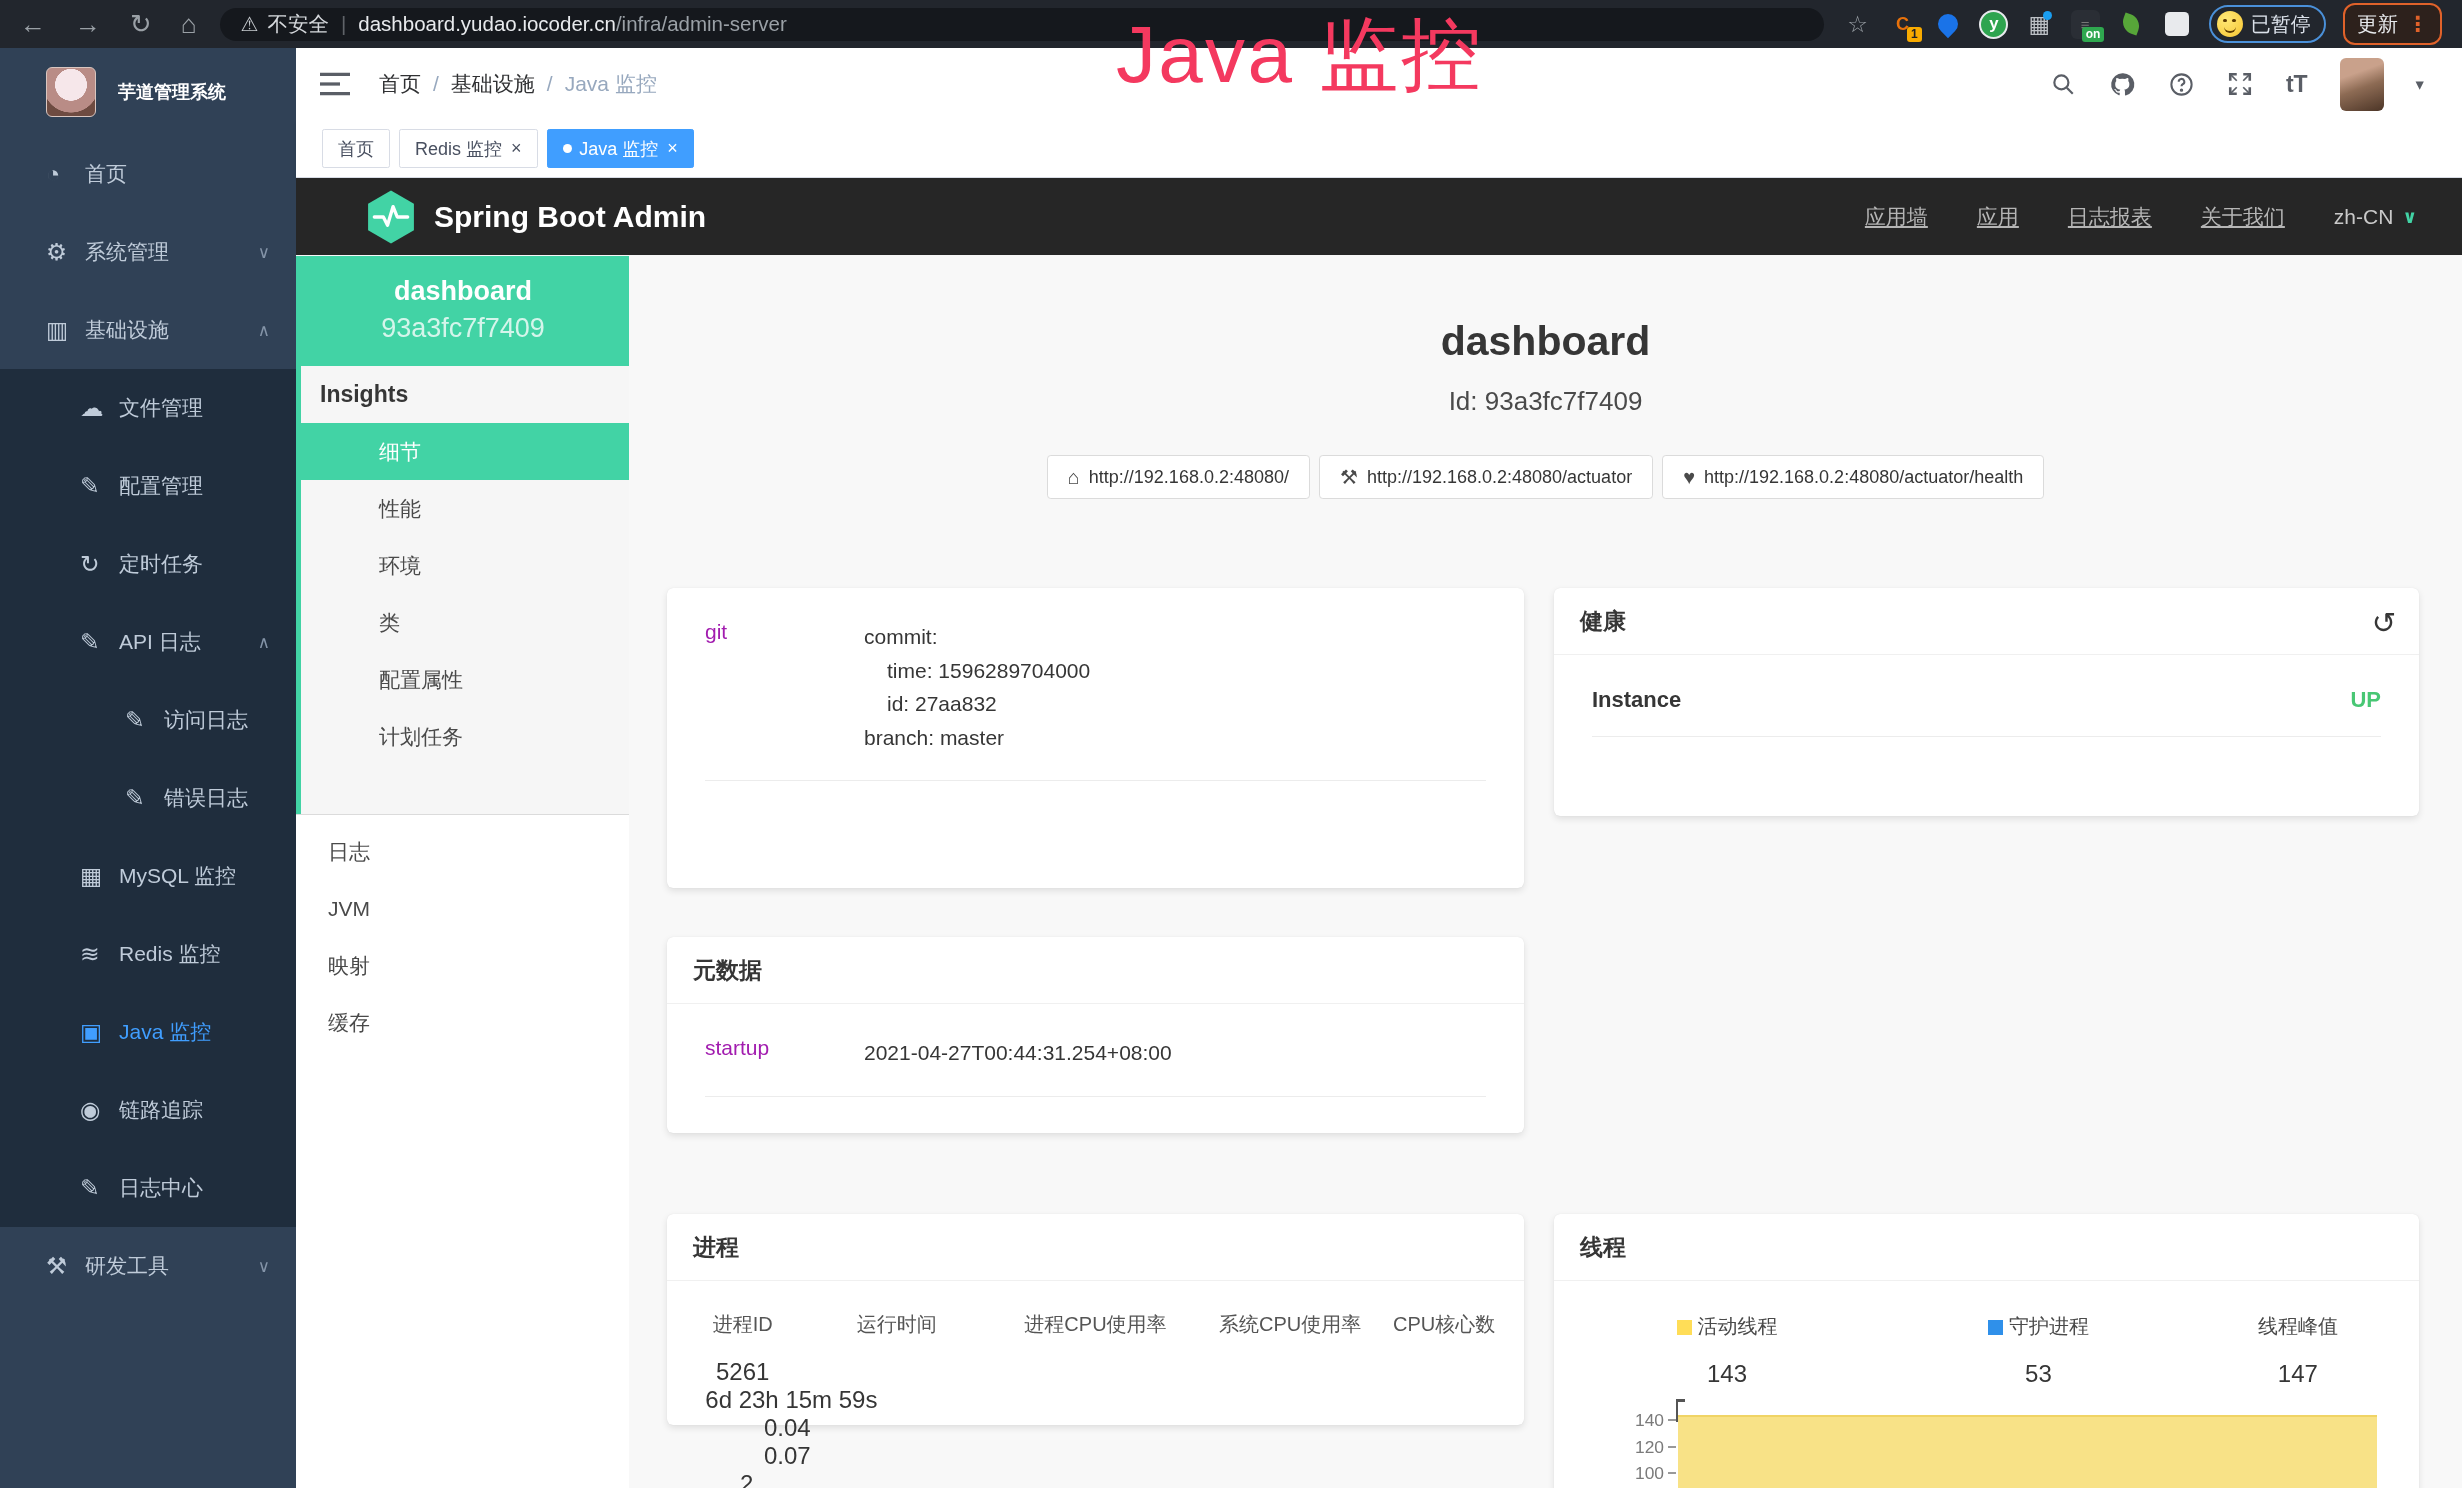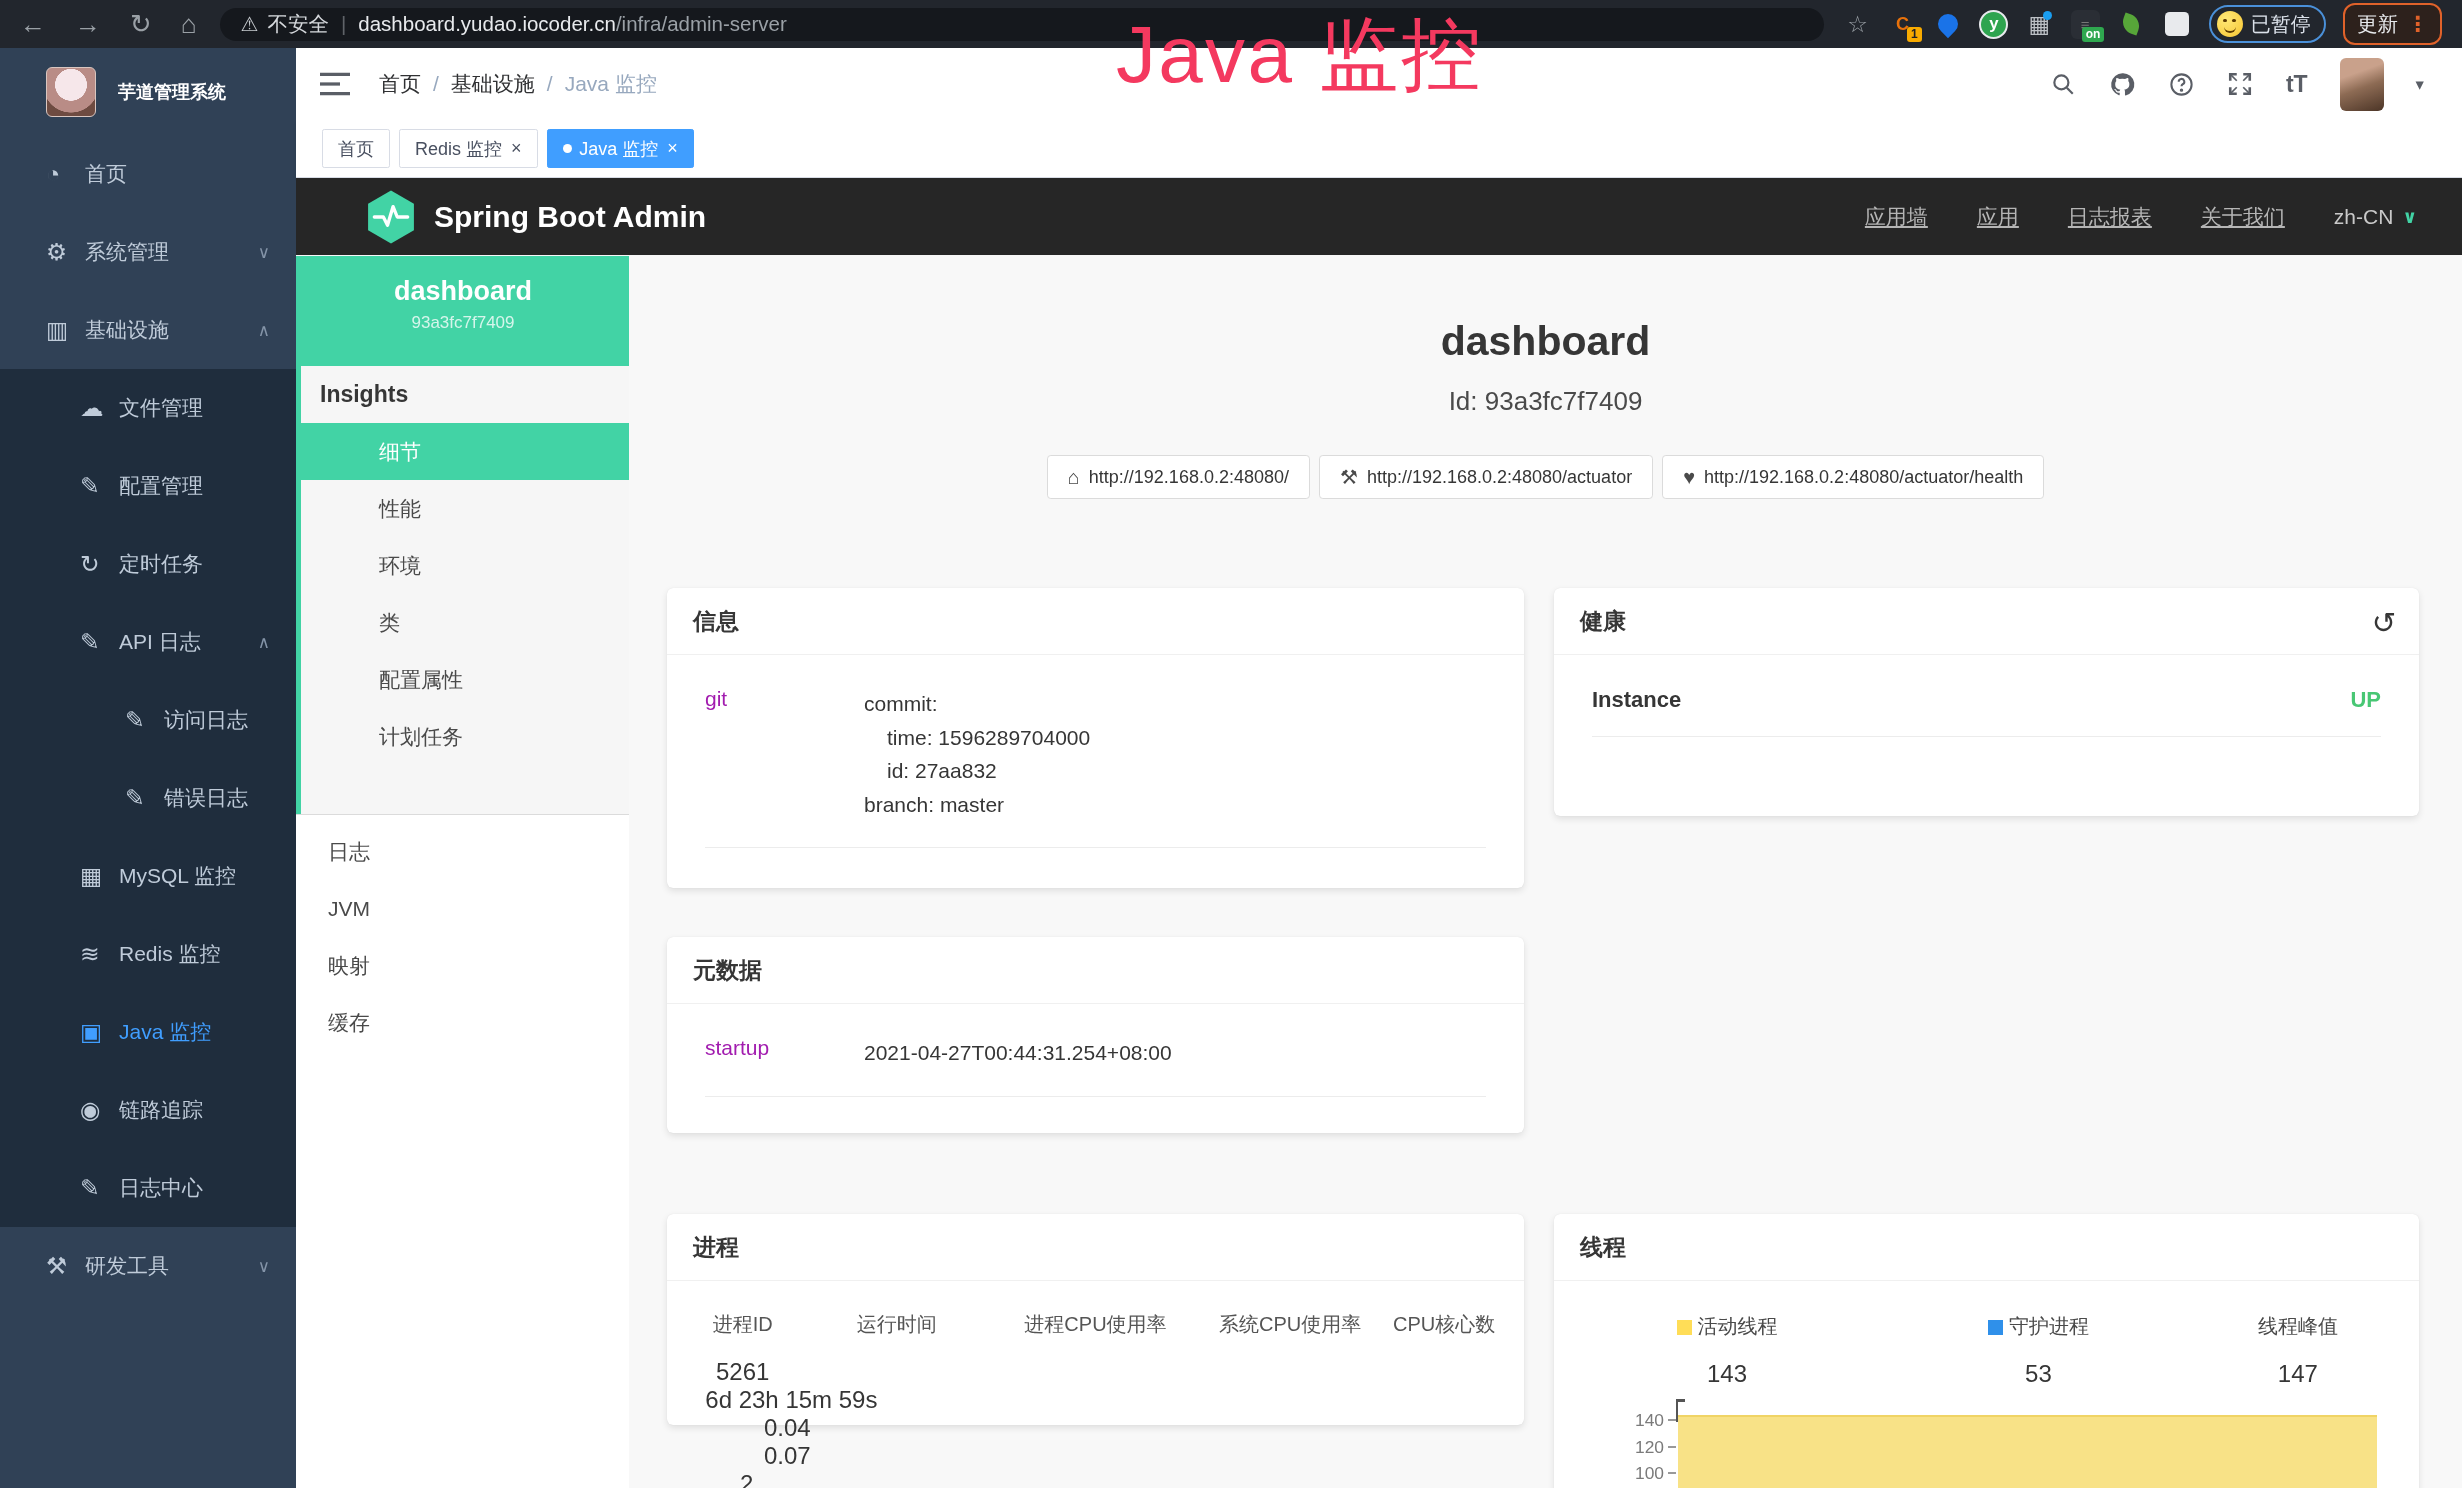--- a/index.html
+++ b/index.html
@@ -97,21 +97,21 @@
   .sba-nav { margin-left:auto; display:flex; align-items:center; gap:49px; font-size:21px; color:#b5b5b5; }
   .sba-nav .nav-item { cursor:pointer;text-decoration:underline; }
   .sba-locale { display:flex; align-items:center; gap:9px; cursor:pointer; color:#c9c9c9; }
   .locale-caret { color:#42d3a5; font-size:18px; font-weight:bold; }
 
   
   .sba-side { position:absolute; left:296px; top:256px; width:334px; height:1233px; background:#fff; }
   .sba-side:before { content:""; position:absolute; left:0; top:0; width:5.3px; height:558px; background:#42d3a5; z-index:2; }
   .instance-head { height:110px; background:#42d3a5; color:#fff; text-align:center; cursor:pointer; }
   .inst-name { font-size:27px; font-weight:bold; padding-top:20px; }
-  .inst-id { font-size:17px; color:rgba(255,255,255,.78); margin-top:6px; }
+  .inst-id { font-size:27px; color:rgba(255,255,255,.78); margin-top:6px; }
   .insights-group { background:#f6f6f6; border-bottom:0.8px solid #dbdbdb; padding-bottom:49px; }
   .insights-title { height:57px; line-height:57px; padding-left:24px; font-size:23px; font-weight:bold; color:#363636; }
   .sba-item { height:57px; line-height:57px; font-size:21px; color:#4a4a4a; cursor:pointer; }
   .insights-group .sba-item { padding-left:83px; }
   .sba-item.active { background:#42d3a5; color:#fff; }
   .sba-item.plain { padding-left:32px; }
   .sba-plain-list { padding-top:7.6px; }
 
   
   .main { position:absolute; left:629px; top:256px; width:1833px; height:1233px; background:#f8f8f8; overflow:hidden; }
@@ -411,21 +411,20 @@
       <span class="lglyph">⚒</span>
       <span>http://192.168.0.2:48080/actuator</span>
     </a>
     <a class="link-btn">
       <span class="lglyph">♥</span>
       <span>http://192.168.0.2:48080/actuator/health</span>
     </a>
   </div>
 
   <div class="card card-info">
-    <div class="card-head">信息</div>
     <div class="kv-body">
       <div class="kv-row">
         <div class="kv-key">git</div>
         <div class="kv-val">
           <div class="kv-line">commit:</div>
           <div class="kv-line indent">time: 1596289704000</div>
           <div class="kv-line indent">id: 27aa832</div>
           <div class="kv-line">branch: master</div>
         </div>
       </div>

